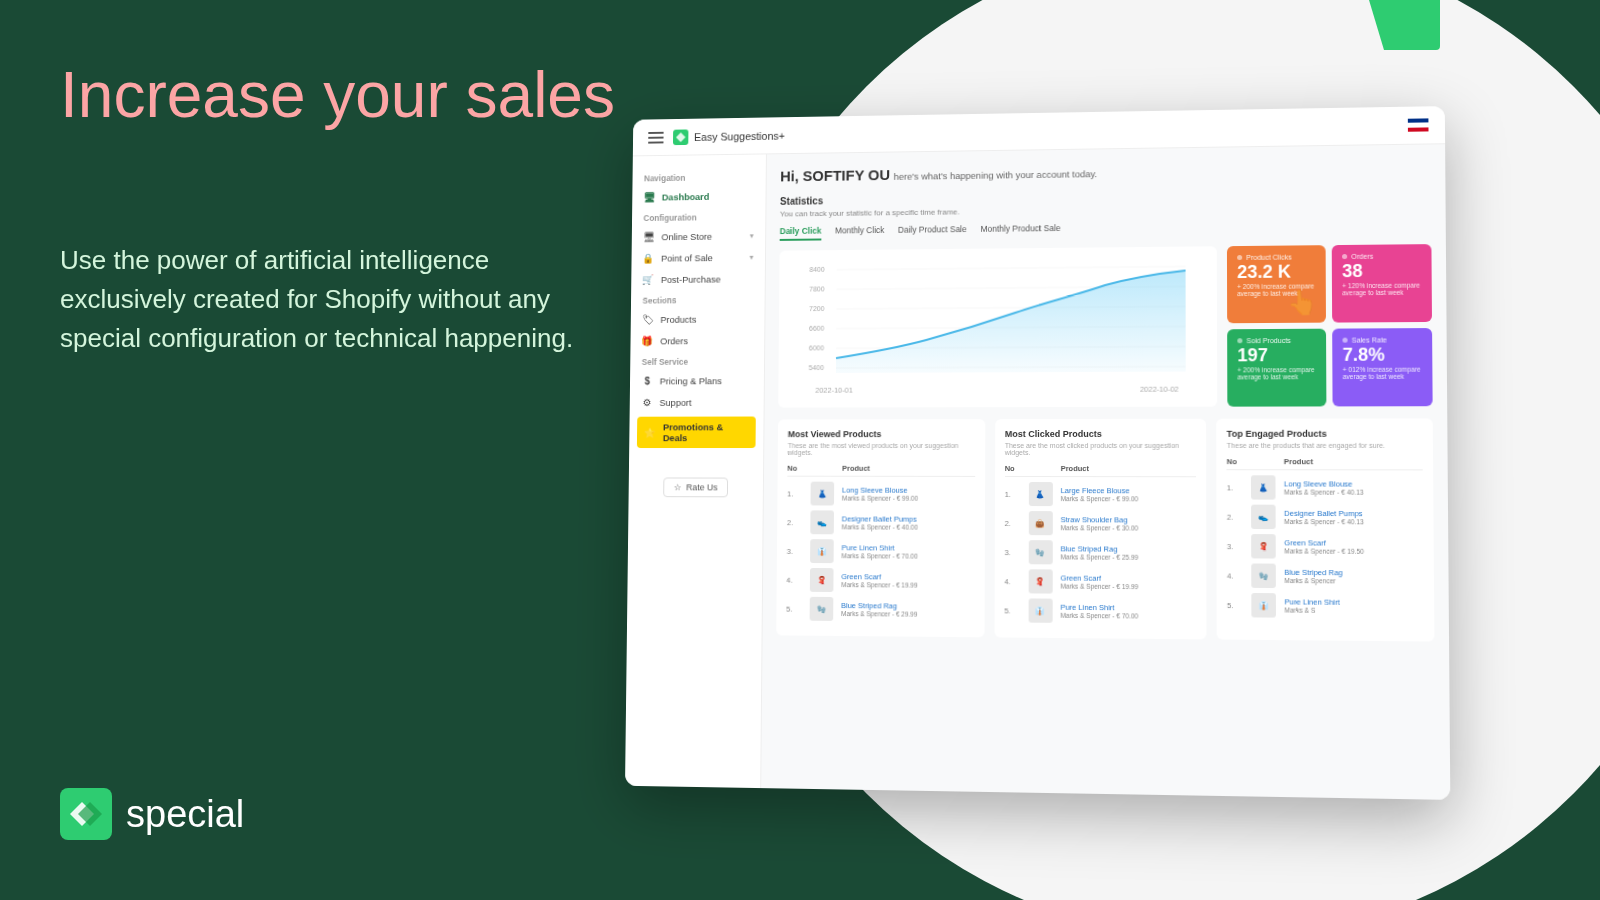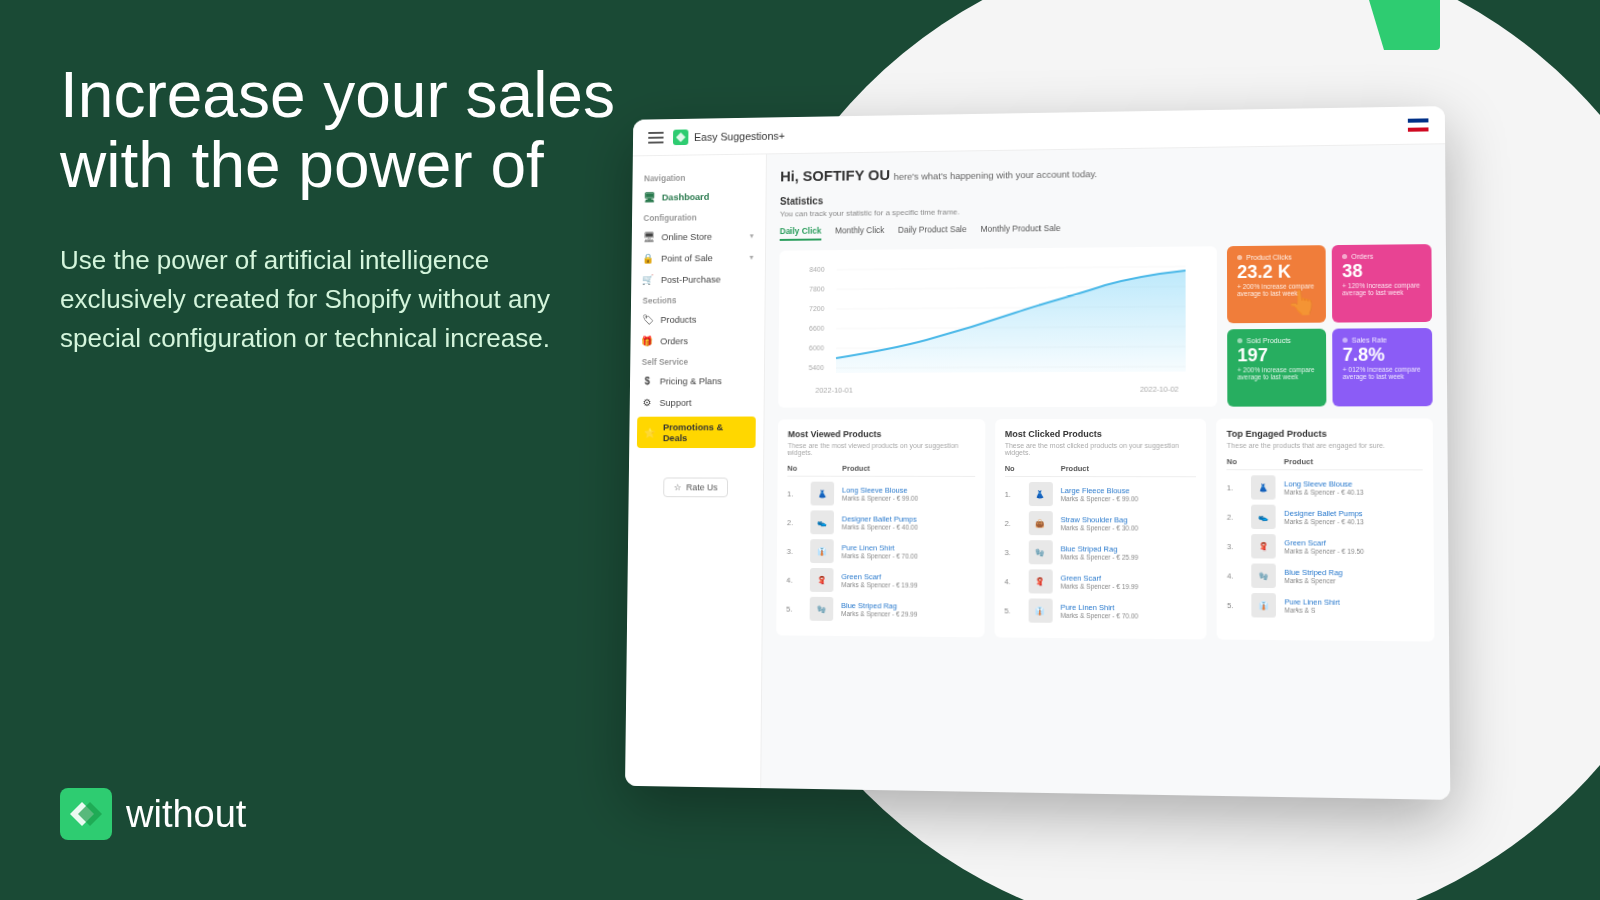--- a/index.html
+++ b/index.html
@@ -16,21 +16,21 @@
     .left-content {
       position: absolute;
       left: 60px;
       top: 60px;
       width: 580px;
     }
 
     .headline {
       font-size: 64px;
       font-weight: 400;
-      color: #ffffff;
+      color: #fca5a5;
       line-height: 1.1;
       margin-bottom: 40px;
     }
 
     .subtext {
       font-size: 26px;
       color: #d4f5dc;
       line-height: 1.5;
       font-weight: 300;
       max-width: 520px;
@@ -423,32 +423,32 @@
       background: white;
       cursor: pointer;
     }
   </style>
 </head>
 <body>
 
 <div class="left-content">
   <h1 class="headline">
     <span>Increase your sales</span><br>
-    <span>with the power of</span><br>
+    <br>
   </h1>
-  <p class="subtext">Use the power of artificial intelligence exclusively created for Shopify without any special configuration or technical increase.</p>
+  <p class="subtext">Use the power of artificial intelligence exclusively created for Shopify without any special configuration or technical happening.</p>
 </div>
 
 <div class="logo-area">
   <svg class="logo-icon" viewBox="0 0 52 52" fill="none">
     <rect width="52" height="52" rx="8" fill="#2ecc71"></rect>
     <path d="M10 26 L22 14 L34 26 L22 38 Z" fill="white" opacity="0.9"></path>
     <path d="M18 26 L30 14 L42 26 L30 38 Z" fill="#1a9c4a" opacity="0.7"></path>
   </svg>
-  <span class="logo-text">without</span>
+  <span class="logo-text">special</span>
 </div>
 
 <div class="circle-bg">
 
   <div class="green-shape-top"></div>
 
 </div>
 
 <div class="dashboard-window" style="position:absolute; top:110px; left:620px; width:820px; height:680px; background:white; border-radius:12px; box-shadow:0 20px 60px rgba(0,0,0,0.3); display:flex; flex-direction:column; overflow:hidden; transform:perspective(1400px) rotateY(-4deg) rotateX(2deg);">
 

